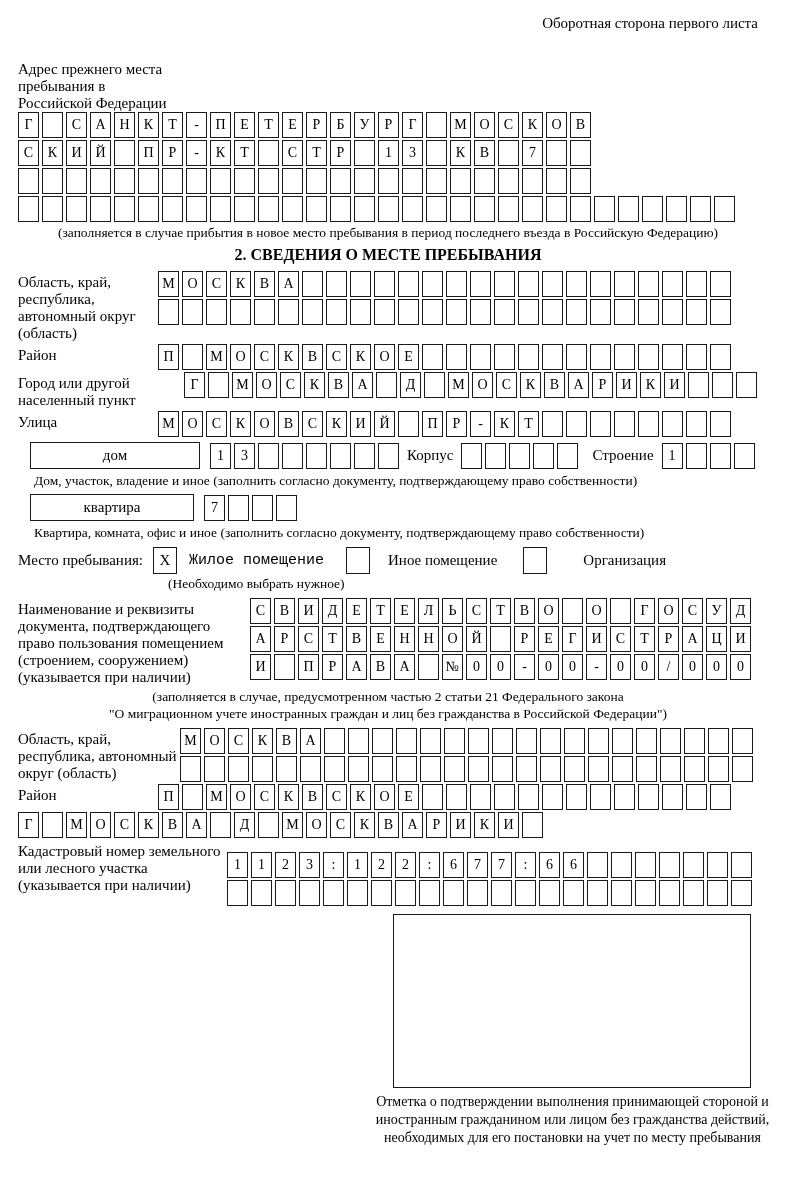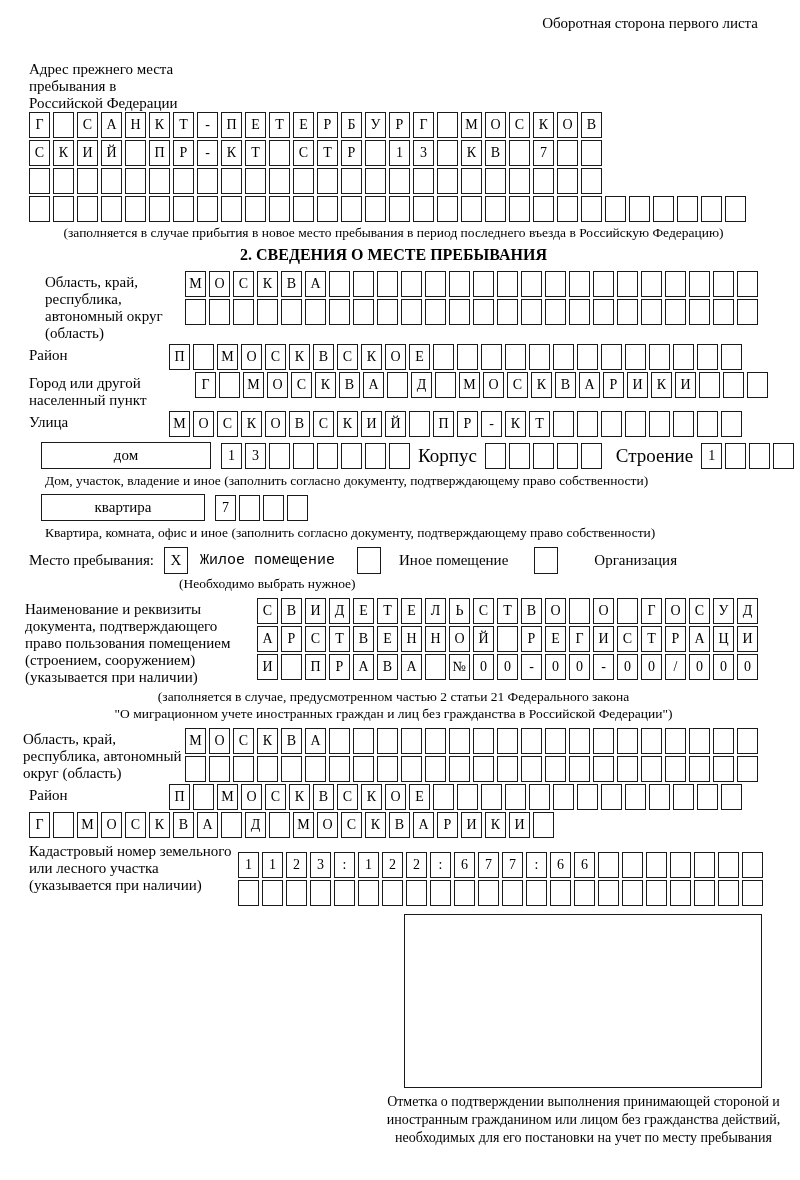--- a/index.html
+++ b/index.html
@@ -2,21 +2,21 @@
 <html><head>
 <meta charset="utf-8">
 <style>
   html,body{margin:0;padding:0;background:#fff;}
   .page{
     position:relative;
     width:800px;height:1180px;
     background:#fff;color:#000;
     font-family:"Liberation Serif","DejaVu Serif",serif;
     box-sizing:border-box;
-    padding:14px 42px 0 29px;
+    padding:14px 42px 0 18px;
     overflow:hidden;
   }
   .hdr-note{text-align:right;font-size:15px;line-height:18px;}
   .frow{display:flex;align-items:flex-start;margin-top:2px;}
   .flabel{font-size:15px;line-height:17px;flex:0 0 auto;padding-top:3px;}
   .boxcol{display:flex;flex-direction:column;gap:2px;flex:0 0 auto;}
   .cells{display:flex;gap:3px;}
   .cell{
     width:21px;height:26px;box-sizing:border-box;
     border:1.5px solid #1a1a1a;
@@ -28,38 +28,38 @@
   .fullrow{margin-top:2px;}
   .caption{font-size:13.5px;line-height:16px;text-align:center;margin-top:3px;}
   .caption-left{font-size:13.5px;line-height:17px;text-align:left;margin-top:3px;padding-left:16px;}
   .sec-title{font-size:16px;font-weight:bold;text-align:center;margin-top:4px;line-height:20px;}
   .widebox{
     box-sizing:border-box;border:1.5px solid #1a1a1a;height:27px;
     display:flex;align-items:center;justify-content:center;
     font-size:15px;background:#fff;flex:0 0 auto;
   }
   .dom-row{display:flex;align-items:center;margin-top:5px;}
-  .inline-lbl{font-size:19px;padding:0 8px;white-space:nowrap;}
+  .inline-lbl{font-size:15px;padding:0 8px;white-space:nowrap;}
   .chk{
     width:24px;height:27px;box-sizing:border-box;border:1.5px solid #1a1a1a;
     display:flex;align-items:center;justify-content:center;font-size:15px;flex:0 0 auto;
   }
   .mesto-row{display:flex;align-items:center;margin-top:6px;font-size:15px;}
   .mesto-caption{font-size:13.5px;text-align:left;width:340px;margin-left:150px;margin-top:2px;}
   .fact-caption{font-size:13.5px;line-height:17px;text-align:center;margin-top:2px;}
   .stamp-wrap{margin-top:8px;}
   .stamp-box{
     margin-left:375px;width:358px;height:174px;
     box-sizing:border-box;border:1.5px solid #1a1a1a;background:#fff;
   }
   .stamp-caption{
     margin-left:357px;width:395px;margin-top:5px;
     font-size:14px;line-height:18px;text-align:center;
   }
-  .mt6{margin-top:6px;justify-content:flex-end;}
+  .mt6{margin-top:6px;}
   .kad-offset{margin-top:12px;}
 </style>
 </head>
 <body>
 
 <div class="page">
 
   <div class="hdr-note">Оборотная сторона первого листа</div>
 
   <div class="frow" style="margin-top:26px;flex-direction:column;">

